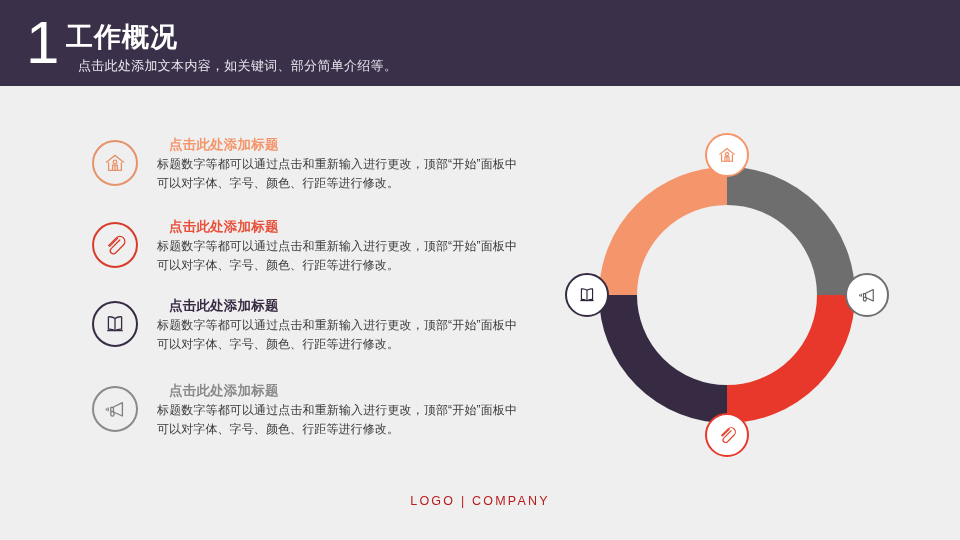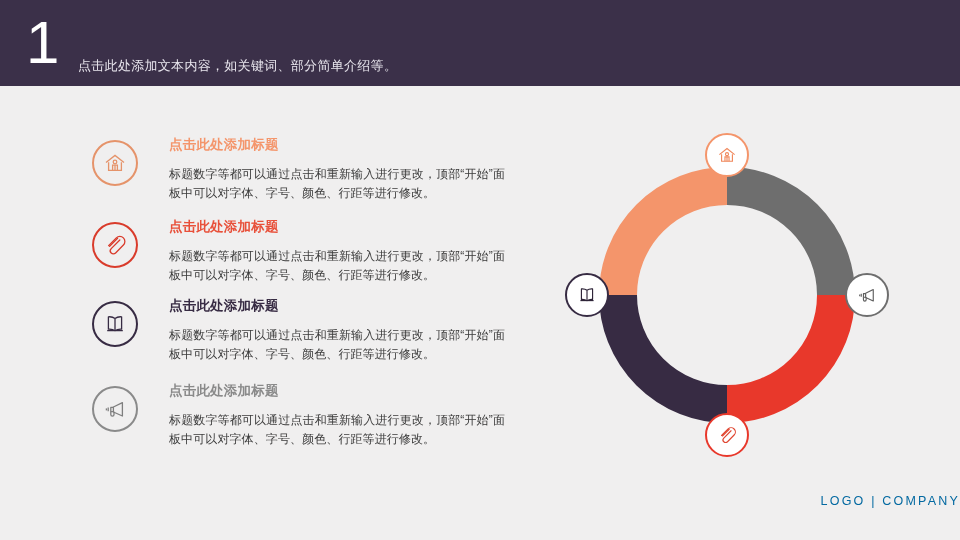--- a/index.html
+++ b/index.html
@@ -39,44 +39,45 @@
     border:2px solid currentColor;box-sizing:border-box;
     display:flex;align-items:center;justify-content:center;
   }
   .badge svg{display:block;}
   .txt{position:absolute;left:65px;width:360px;}
   .it-title{
     font-size:13.5px;font-weight:bold;line-height:17px;margin:0 0 2px 12px;
     letter-spacing:0.2px;
   }
   .it-body{
-    font-size:12px;line-height:19px;color:#3a3a3a;margin:12px;
+    font-size:12px;line-height:19px;color:#3a3a3a;margin:0;
     text-align:justify;letter-spacing:0.1px;
   }
 
   
   .donut-wrap{position:absolute;left:579px;top:147px;width:296px;height:296px;}
   .donut-wrap svg{display:block;}
   .ico-badge{
     position:absolute;width:44px;height:44px;border-radius:50%;
     background:#ffffff;border:2px solid currentColor;box-sizing:border-box;
     display:flex;align-items:center;justify-content:center;
   }
 
   
   .footer{
-    position:absolute;left:0;top:494px;width:960px;text-align:right;
-    font-size:12.5px;color:#0369a1;letter-spacing:2.2px;
+    position:absolute;left:0;top:494px;width:960px;text-align:center;
+    font-size:12.5px;color:#b91c1c;letter-spacing:2.2px;
   }
 </style>
 </head>
 <body>
 
 <div class="header">
   <div class="hdr-num">1</div>
+  <div class="hdr-title">工作概况</div>
   <div class="hdr-sub">点击此处添加文本内容，如关键词、部分简单介绍等。</div>
 </div>
 
 <div class="list">
 
   <div class="item">
     <div class="badge" style="top:4px;color:#E5936A;">
       <svg width="26" height="26" viewBox="0 0 26 26" fill="none" stroke="#E5936A" stroke-width="1.3">
         <path d="M4 12.6 L13 5.4 L22 12.6"></path>
         <path d="M6.6 12.2 V20.4 H19.4 V12.2"></path>

